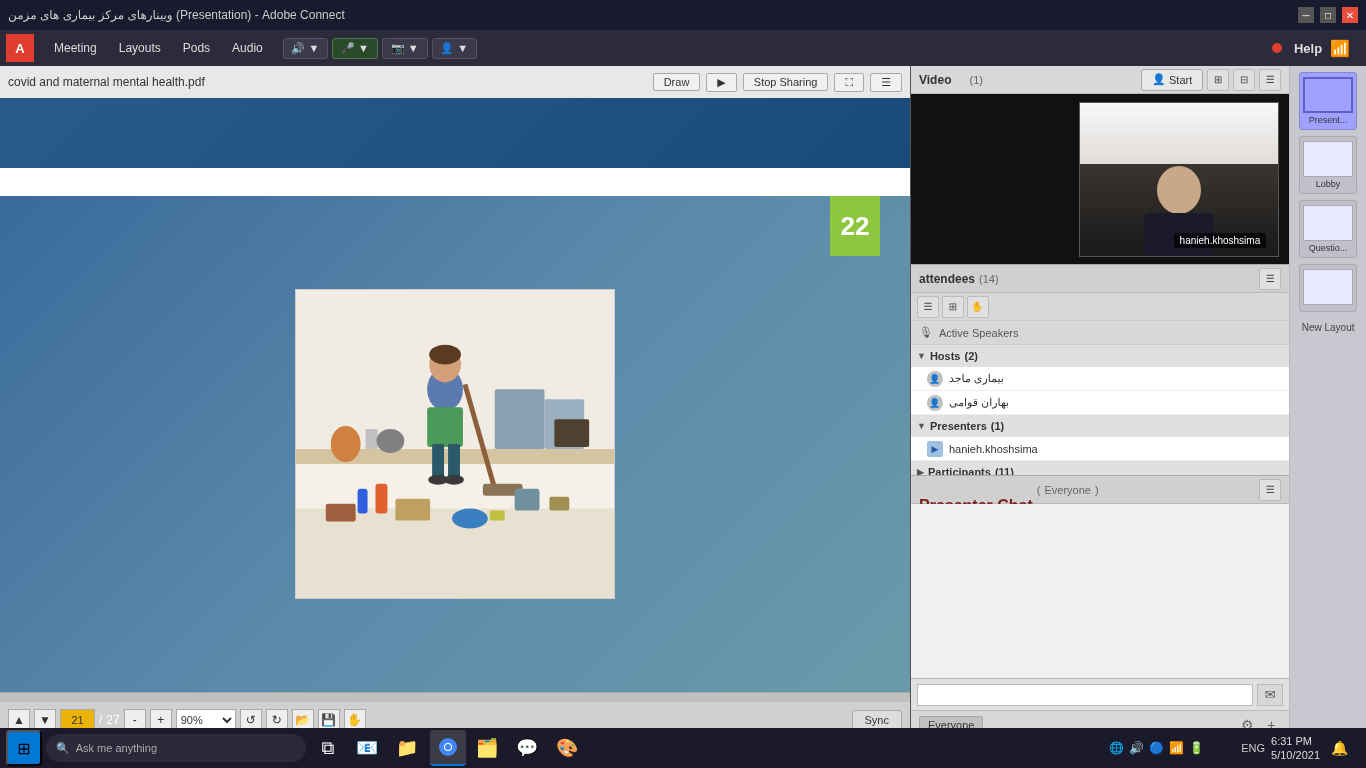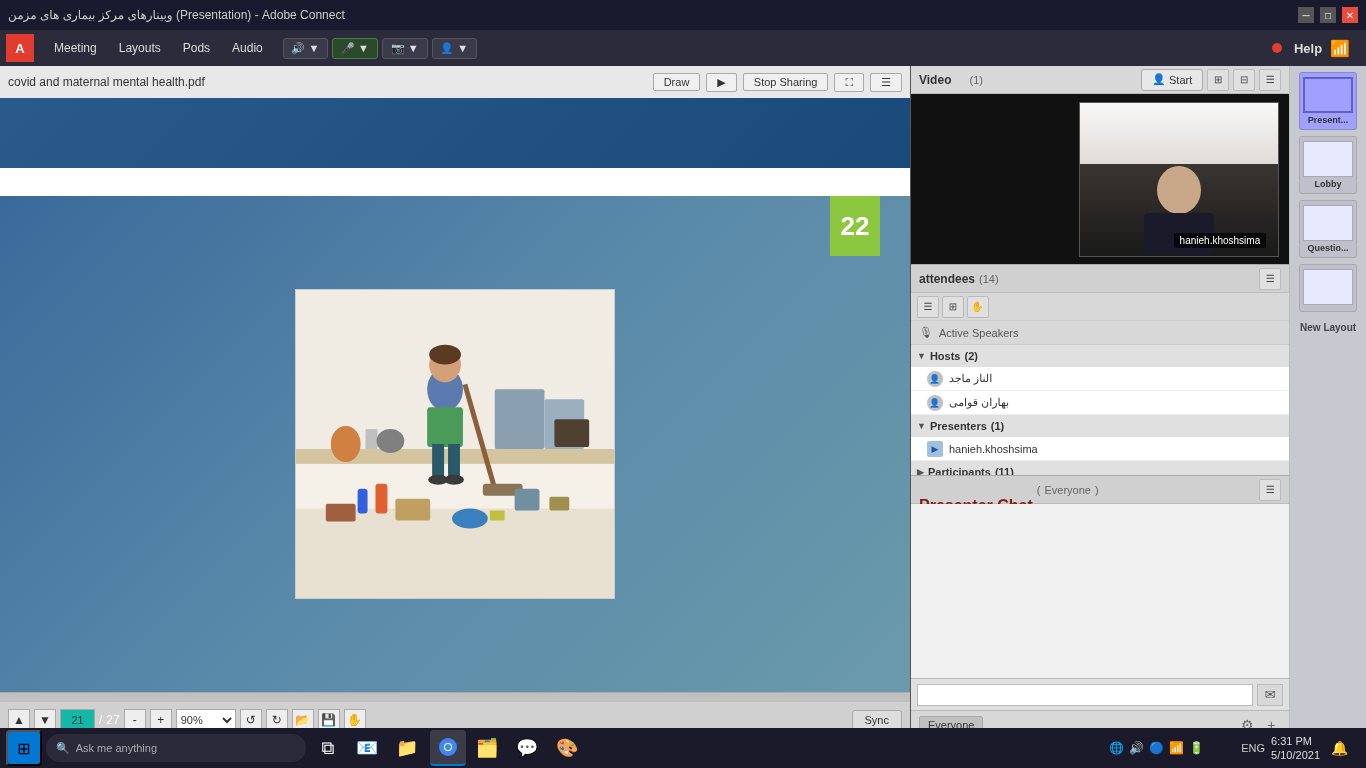--- a/index.html
+++ b/index.html
@@ -179,21 +179,21 @@
       cursor: pointer;
       display: flex; align-items: center; justify-content: center;
       font-size: 12px;
       color: #333;
     }
     .page-input {
       width: 35px; height: 22px;
       border: 1px solid #aaa;
       text-align: center;
       font-size: 11px;
-      background: #14b8a6;
+      background: #eab308;
       color: #333;
     }
     .zoom-select {
       width: 60px; height: 22px;
       border: 1px solid #aaa;
       font-size: 11px;
       background: #fff;
       color: #333;
     }
     .sync-btn {
@@ -551,21 +551,20 @@
 
     #right-icon-bar {
       width: 78px;
       background: #c8c8d0;
       border-left: 1px solid #bbb;
       display: flex;
       flex-direction: column;
       align-items: center;
       padding: 6px 4px;
       gap: 6px;
-      font-weight: bold;
     }
   </style>
 </head>
 <body>
 
 <div id="titlebar">
   <div class="left">
     <span>وبینارهای مرکز بیماری های مزمن (Presentation) - Adobe Connect</span>
   </div>
   <div class="controls">
@@ -761,21 +760,21 @@
           <span>Active Speakers</span>
         </div>
         <div class="attendees-list">
           <div class="attendees-group-header">
             <span class="triangle">▼</span>
             <span>Hosts</span>
             <span>(2)</span>
           </div>
           <div class="attendee-row">
             <div class="attendee-icon">👤</div>
-            <span>الناز ماجد</span>
+            <span>بیماری ماجد</span>
           </div>
           <div class="attendee-row">
             <div class="attendee-icon">👤</div>
             <span>بهاران قوامی</span>
           </div>
           <div class="attendees-group-header">
             <span class="triangle">▼</span>
             <span>Presenters</span>
             <span>(1)</span>
           </div>

